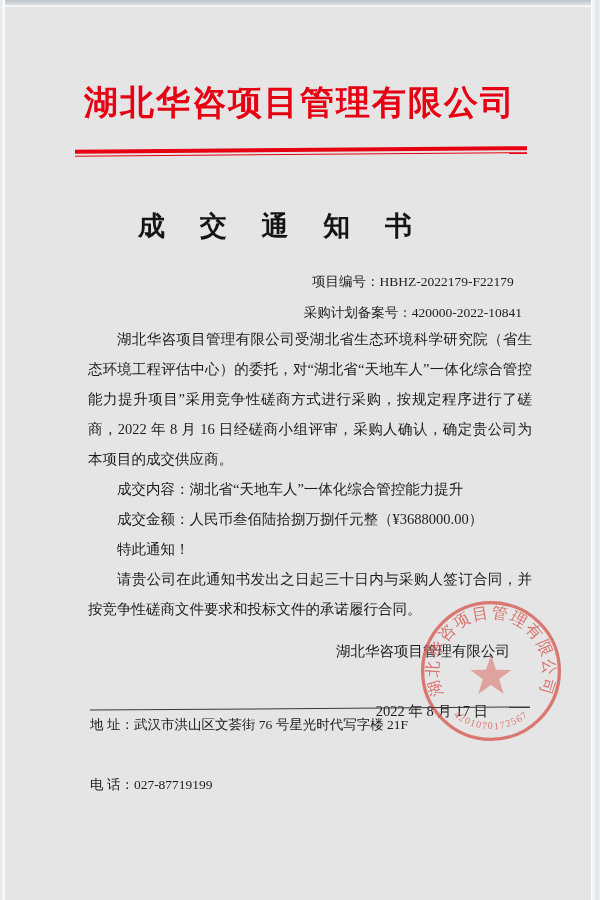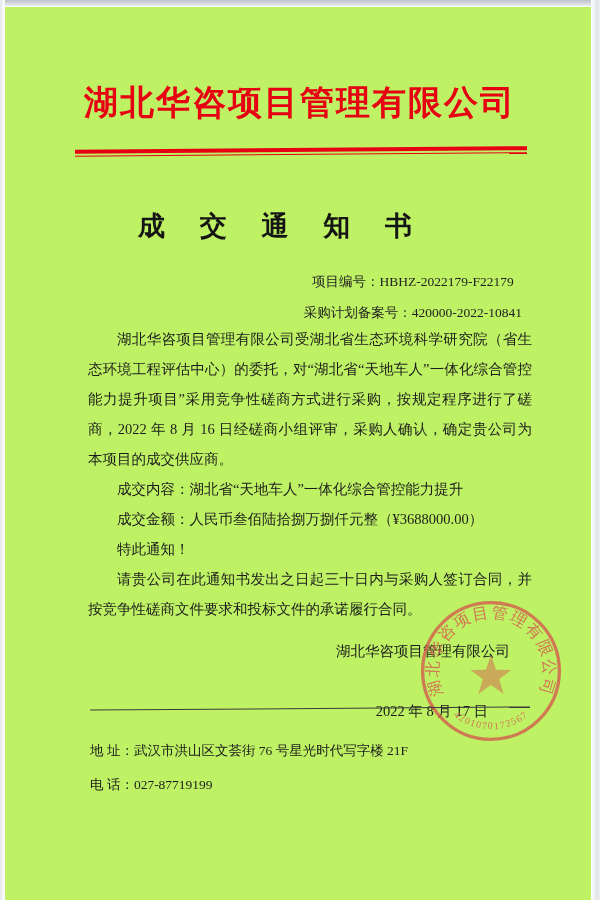--- a/index.html
+++ b/index.html
@@ -1,17 +1,17 @@
 <!DOCTYPE html>
 <html><head>
 <meta charset="utf-8">
 <style>
   html,body{margin:0;padding:0;background:#9aa0a6;}
   .page{
-    position:relative;width:600px;height:900px;background:#bef264;
+    position:relative;width:600px;height:900px;background:#e5e5e5;
     overflow:hidden;font-family:"Liberation Serif","DejaVu Serif",serif;
     color:#1c1c1c;margin:0 auto;
   }
   .scan-edge-top{position:absolute;top:0;left:0;width:600px;height:7px;
     background:linear-gradient(to bottom,#bdc4ca 0%,#d9dde1 60%,#ffffff 100%);}
   .scan-edge-left{position:absolute;top:0;left:0;width:5px;height:900px;
     background:linear-gradient(to right,#e3e7ea 0%,#ffffff 100%);}
   .scan-edge-right{position:absolute;top:0;right:0;width:9px;height:900px;
     background:linear-gradient(to left,#eef0f2 0%,#e0e4e7 30%,#ffffff 100%);}
   .letterhead{
@@ -46,21 +46,21 @@
   }
   .seal{
     position:absolute;left:418px;top:598px;width:146px;height:146px;opacity:.85;
     pointer-events:none;
   }
   .footer-divider{
     position:absolute;top:708px;left:90px;width:440px;height:1px;background:#3a3a3a;
     transform:rotate(-0.4deg);
   }
   .footer-line{position:absolute;left:90px;font-size:13.5px;color:#1c1c1c;white-space:nowrap;}
-  .footer-address{top:742px;}
+  .footer-address{top:716px;}
   .footer-phone{top:776px;}
 </style>
 </head>
 <body>
 
 <div class="page">
 
   <div class="scan-edge-top"></div>
   <div class="scan-edge-left"></div>
   <div class="scan-edge-right"></div>

